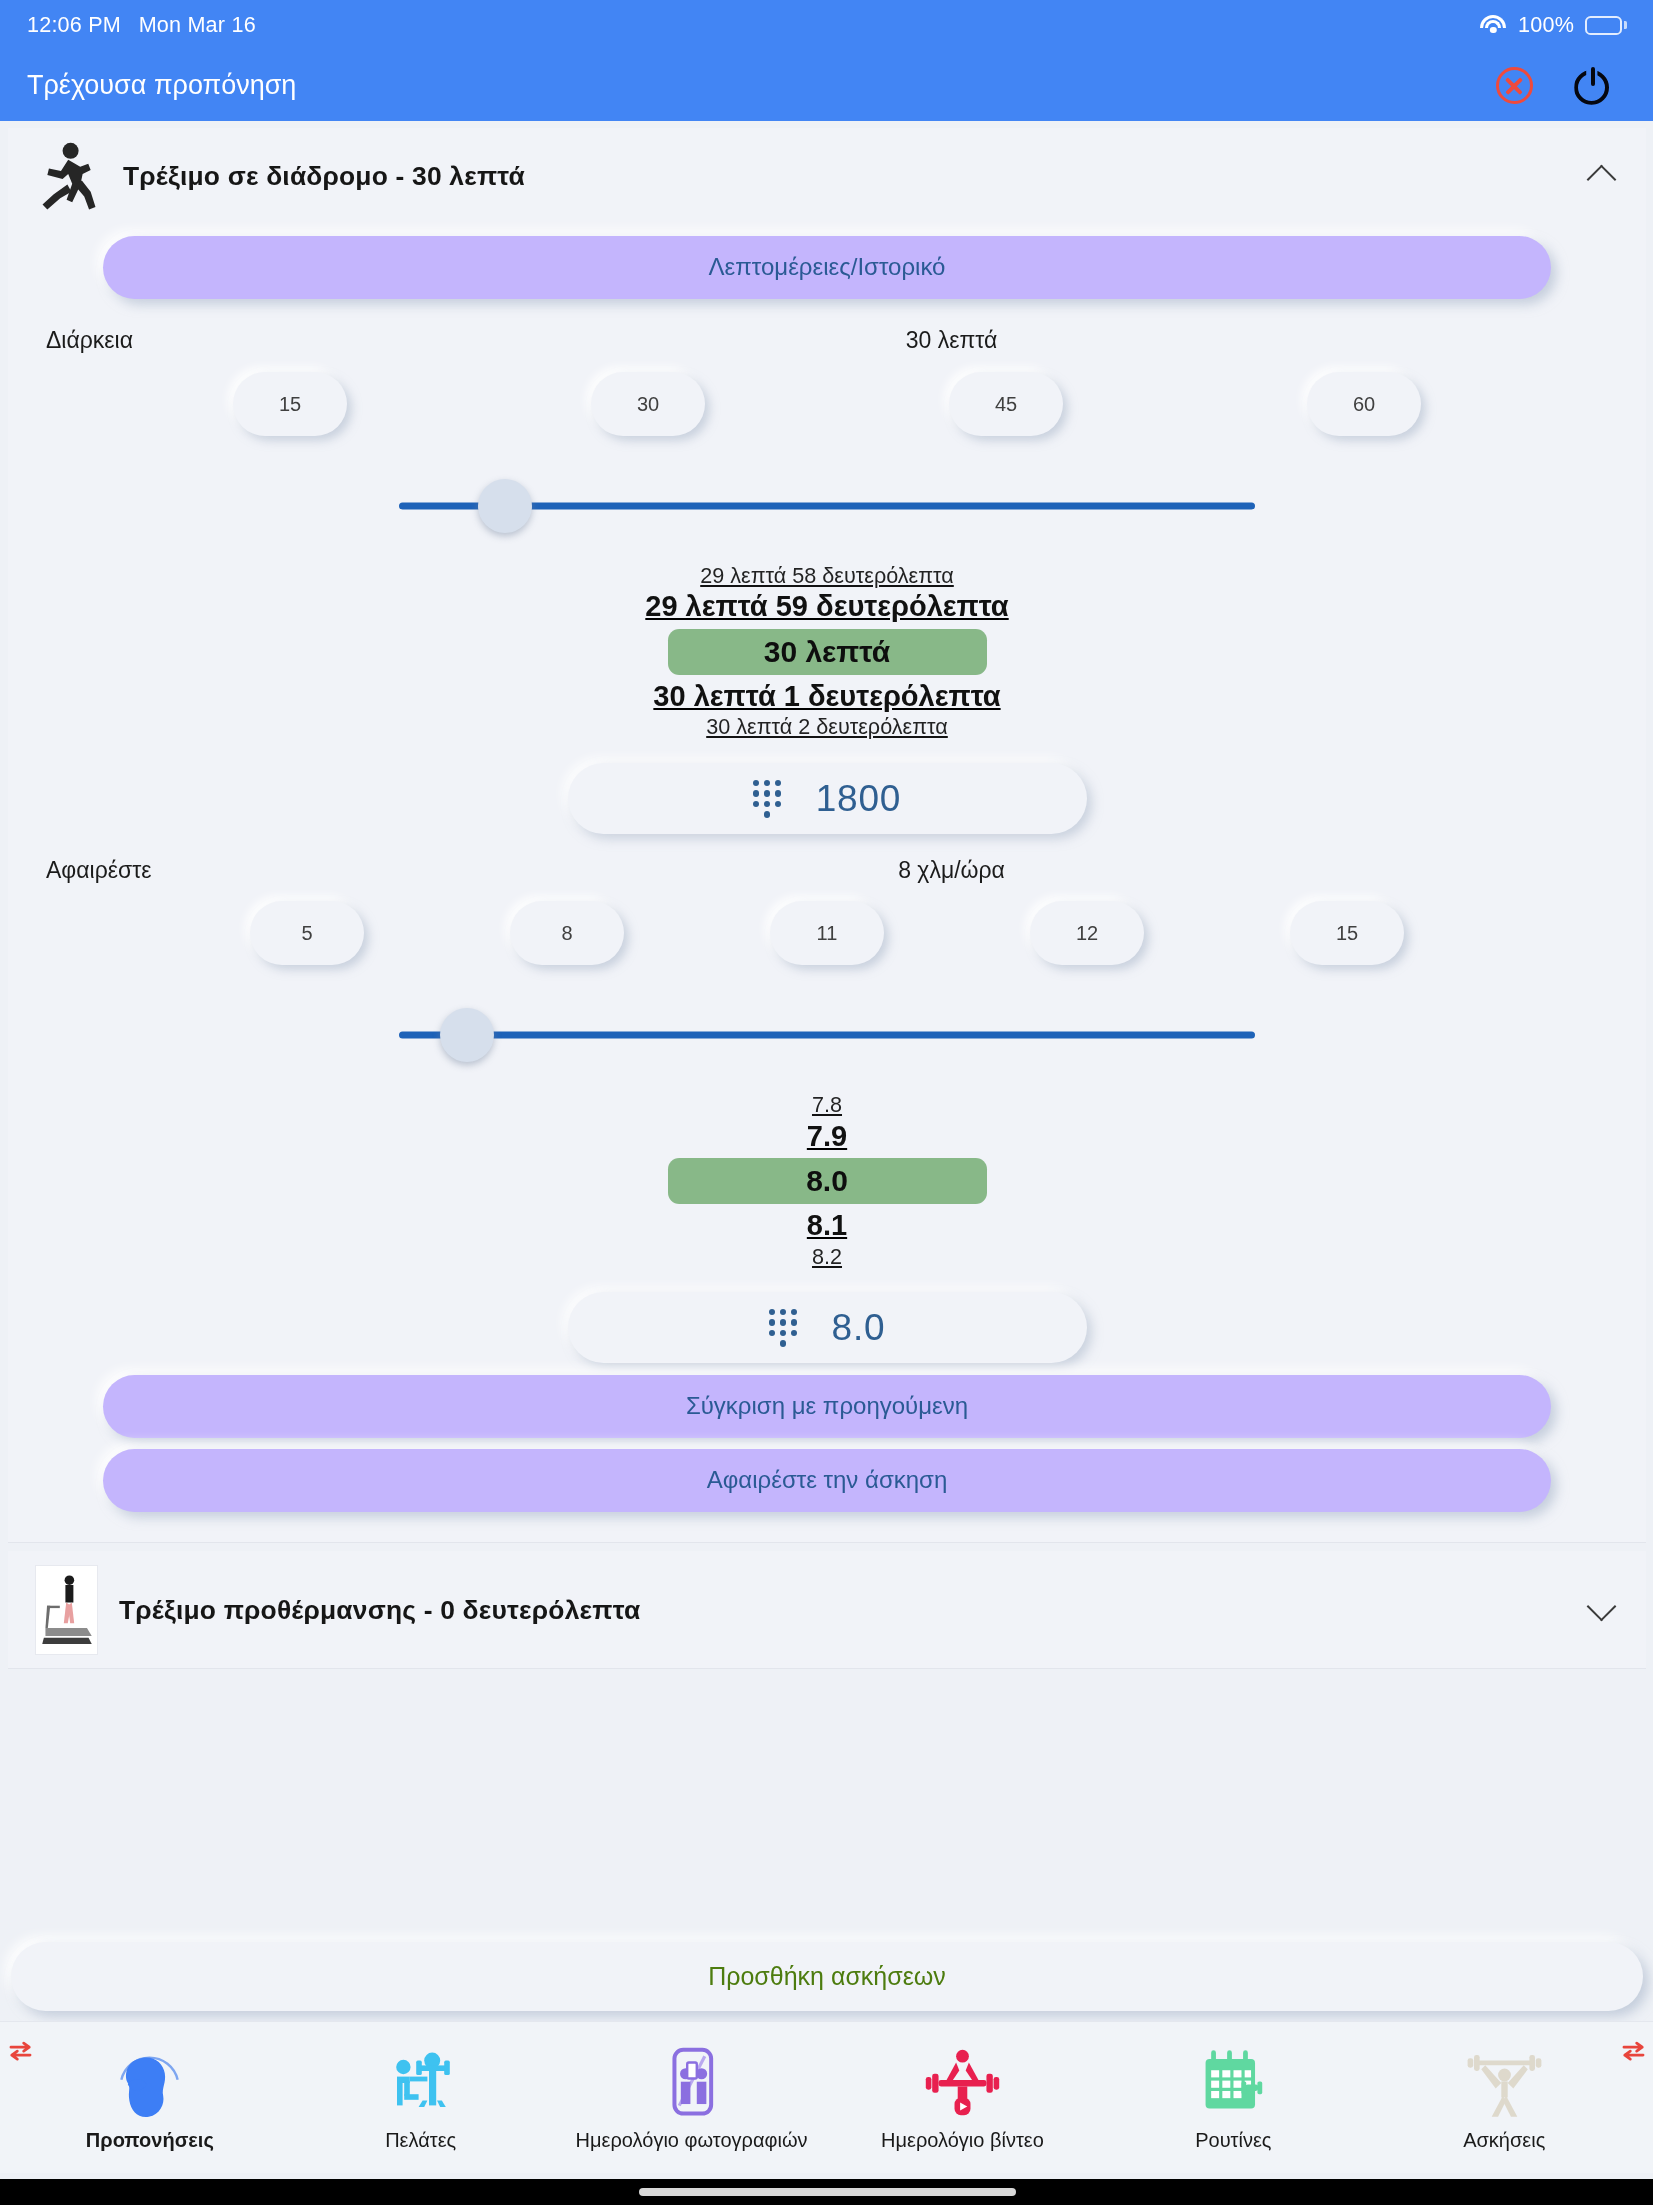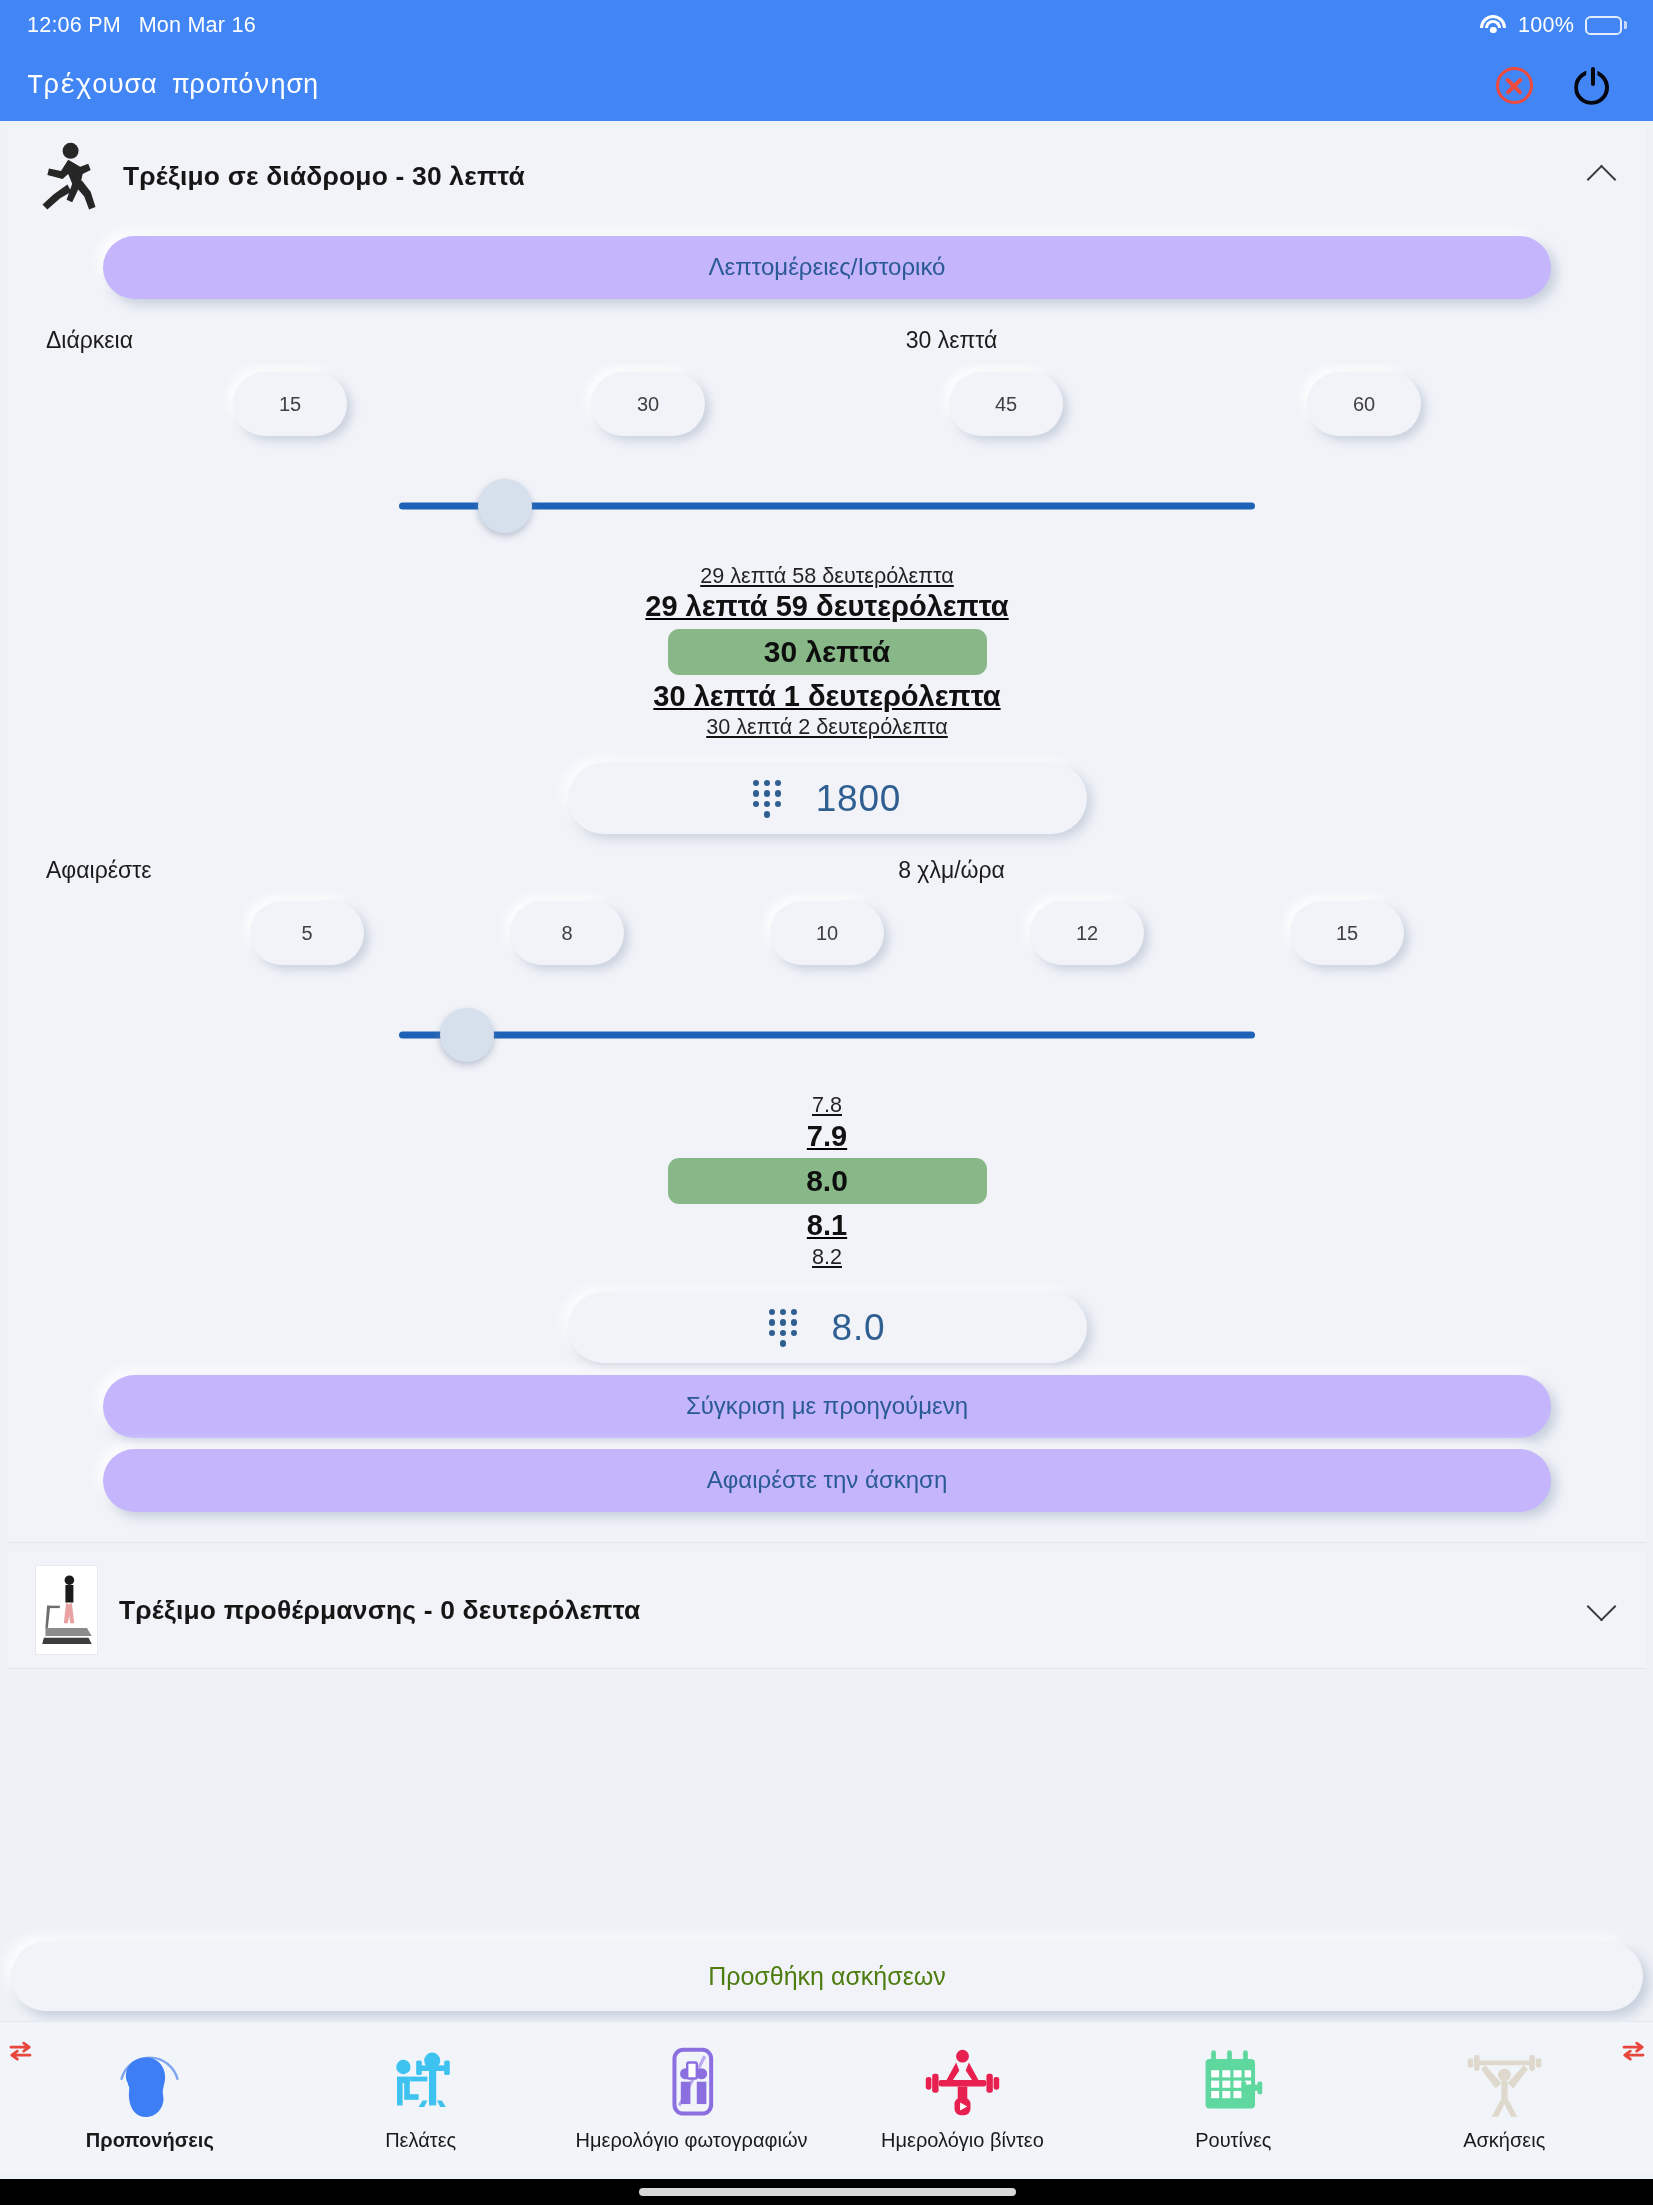--- a/index.html
+++ b/index.html
@@ -32,21 +32,21 @@
   .batt-body {
     width: 37px; height: 19px; border: 2.4px solid rgba(255,255,255,.85);
     border-radius: 5.6px; padding: 1.6px;
   }
   .batt-fill { width: 100%; height: 100%; background: #fff; border-radius: 2.4px; }
   .batt-cap { width: 3.2px; height: 8px; background: rgba(255,255,255,.7); border-radius: 0 1.6px 1.6px 0; margin-left: 1.6px; }
 
   
   .appbar {
     height: 71px; background: #4285f4; color: #fff;
-    display: flex; align-items: center; padding: 0 27px; font-family: Liberation Mono, monospace;
+    display: flex; align-items: center; padding: 0 27px;
   }
   .appbar-title { font-size: 27px; font-weight: 400; }
   .appbar-spacer { flex: 1; }
   .appbar-actions { display: flex; align-items: center; gap: 34px; padding-right: 11.2px; }
   .icon-btn { width: 45px; height: 45px; display: flex; align-items: center; justify-content: center; cursor: pointer; }
   .stop-icon {
     width: 37px; height: 37px; border: 3.2px solid #ef4a3c; border-radius: 50%;
     position: relative;
   }
   .stop-icon::before, .stop-icon::after {
@@ -292,21 +292,21 @@
         </div>
 
         <div class="row-label">
           <span class="lbl">Αφαιρέστε</span>
           <span class="val">8 χλμ/ώρα</span>
         </div>
 
         <div class="pills spd">
           <div class="pill">5</div>
           <div class="pill">8</div>
-          <div class="pill">10</div>
+          <div class="pill">11</div>
           <div class="pill">12</div>
           <div class="pill">15</div>
         </div>
 
         <div class="slider-wrap">
           <div class="slider-track"></div>
           <div class="slider-thumb" style="left:8%"></div>
         </div>
 
         <div class="wheel">

